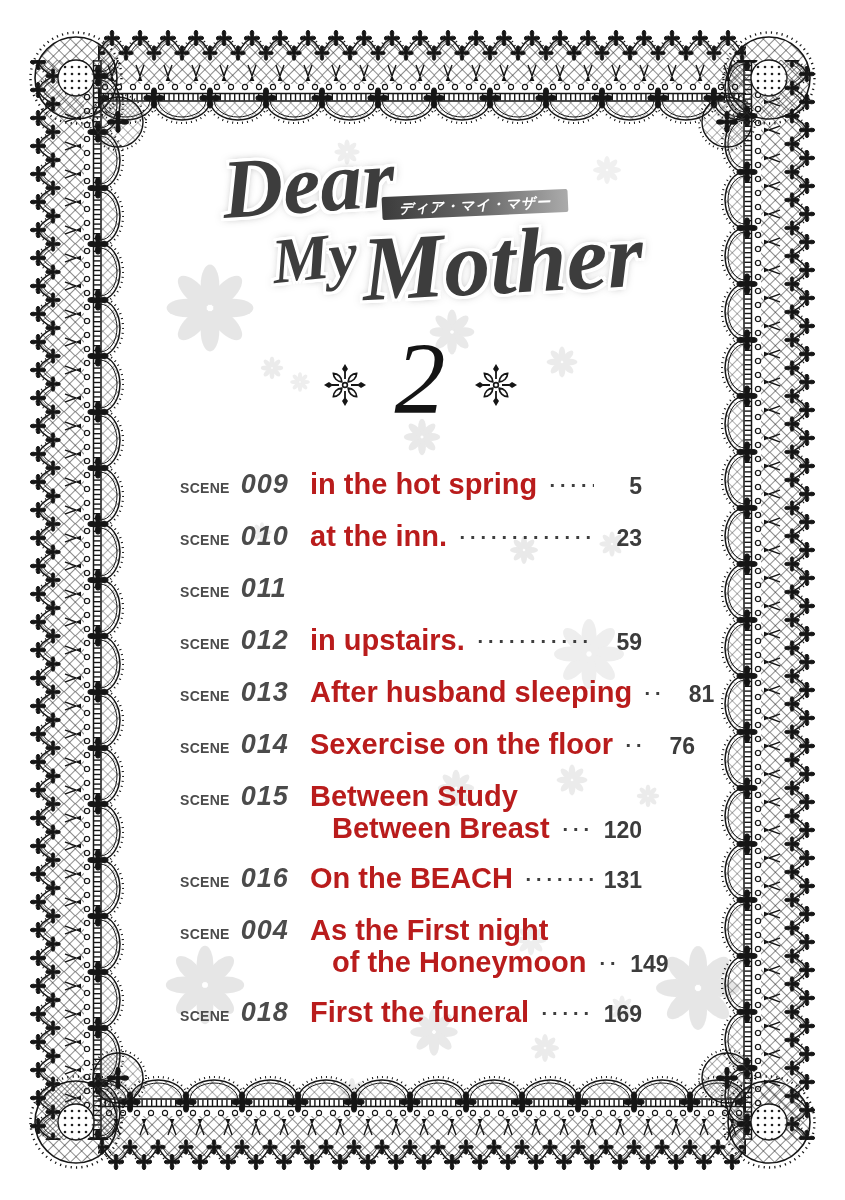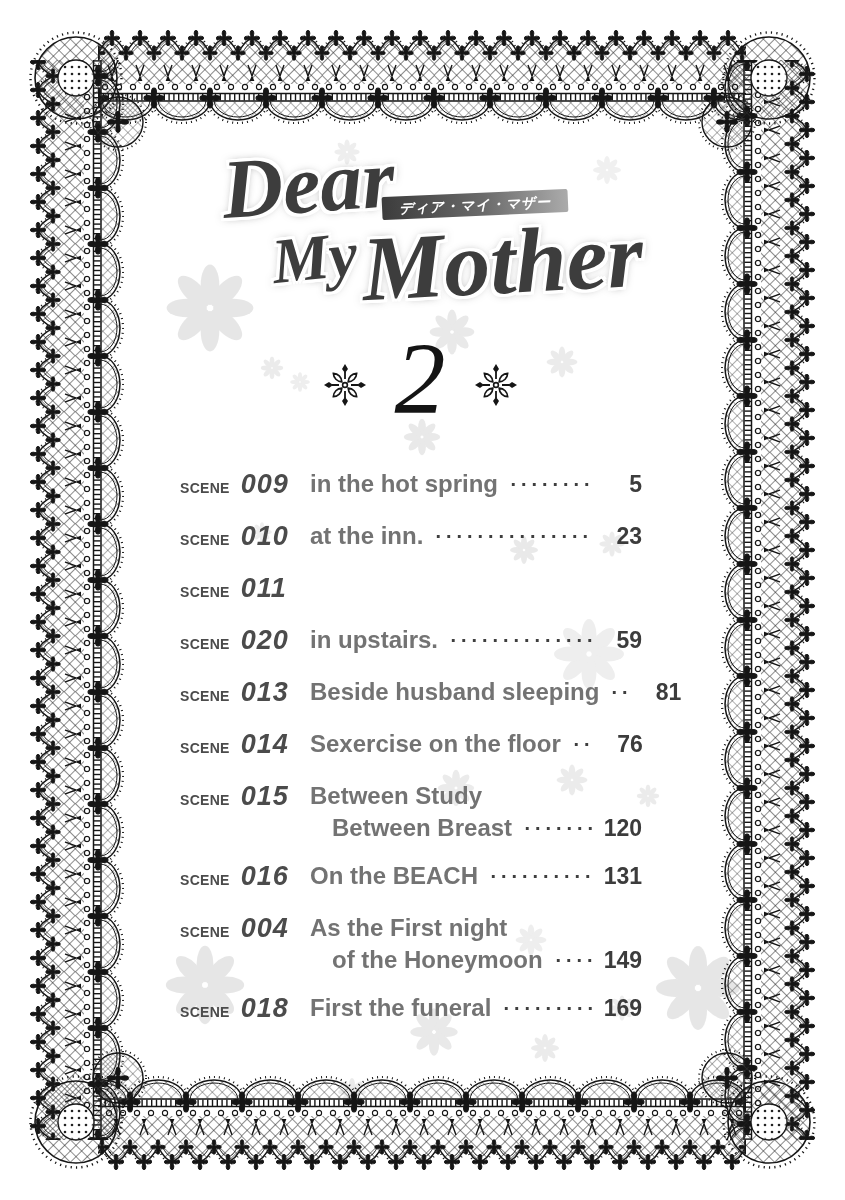--- a/index.html
+++ b/index.html
@@ -35,21 +35,21 @@
                  font-size:102px;color:#141414;line-height:.9;transform:translateY(-6px);}
 
   
   #toc{position:absolute;left:180px;top:468px;width:462px;z-index:2;}
   .row{display:flex;align-items:flex-start;margin-bottom:16px;}
   .sc{flex:0 0 130px;display:flex;align-items:baseline;color:#4b4b4b;line-height:32px;}
   .sw{font-size:14px;font-weight:bold;letter-spacing:.3px;}
   .sn{font-size:27px;font-weight:bold;font-style:italic;letter-spacing:1px;margin-left:11px;}
   .tcol{flex:1 1 auto;display:flex;flex-direction:column;min-width:0;}
   .tline{display:flex;align-items:baseline;line-height:32px;min-width:0;}
-  .tt{font-size:24px;font-weight:bold;color:#737373;white-space:nowrap;}
+  .tt{font-size:29px;font-weight:bold;color:#b91c1c;white-space:nowrap;}
   .ind{margin-left:22px;}
   .leader{flex:1 1 auto;align-self:center;height:23px;margin:0 2px 0 10px;min-width:24px;
           background-image:radial-gradient(circle,#3e3e3e 1.6px,rgba(0,0,0,0) 1.9px);
           background-size:10.5px 23px;background-repeat:repeat-x;background-position:0 center;}
   .pg{flex:0 0 46px;font-size:23px;font-weight:bold;color:#3c3c3c;text-align:right;}
 </style>
 </head>
 <body>
 
 <svg id="lace-layer" viewBox="0 0 845 1200" xmlns="http://www.w3.org/2000/svg">
@@ -279,39 +279,39 @@
   <div class="row">
     <span class="sc">
         <span class="sw">SCENE</span>
         <span class="sn">011</span>
       </span>
   </div>
 
   <div class="row">
     <span class="sc">
         <span class="sw">SCENE</span>
-        <span class="sn">020</span>
+        <span class="sn">012</span>
       </span>
     <span class="tcol">
         <span class="tline">
       <span class="tt">in upstairs.</span>
       <span class="leader"></span>
       <span class="pg">59</span>
     </span>
       </span>
   </div>
 
   <div class="row">
     <span class="sc">
         <span class="sw">SCENE</span>
         <span class="sn">013</span>
       </span>
     <span class="tcol">
         <span class="tline">
-      <span class="tt">Beside husband sleeping</span>
+      <span class="tt">After husband sleeping</span>
       <span class="leader"></span>
       <span class="pg">81</span>
     </span>
       </span>
   </div>
 
   <div class="row">
     <span class="sc">
         <span class="sw">SCENE</span>
         <span class="sn">014</span>

